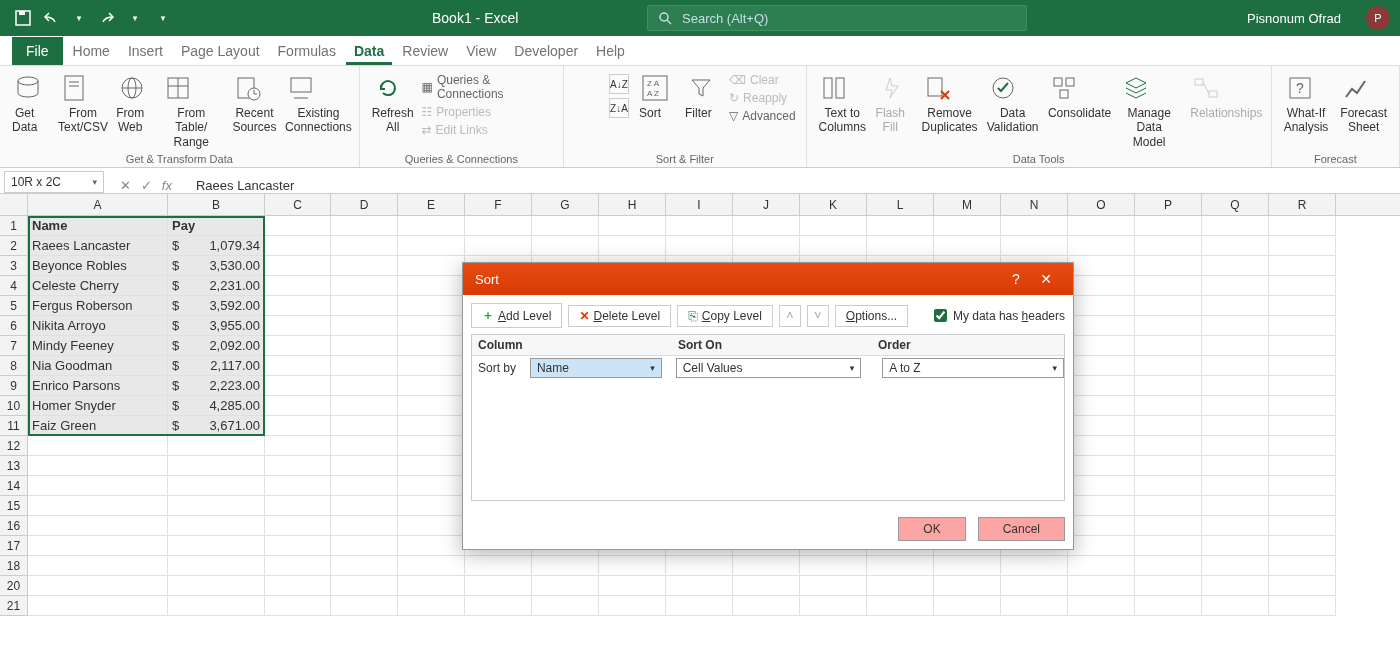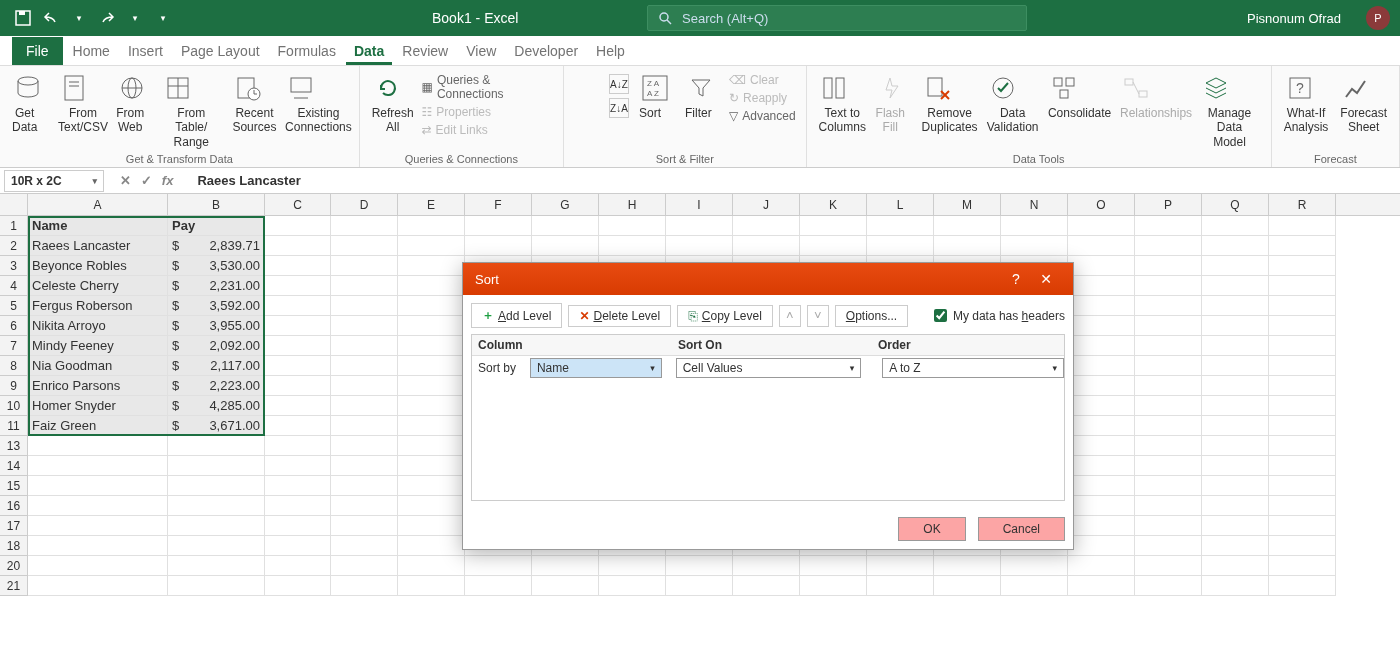--- a/index.html
+++ b/index.html
@@ -32,21 +32,21 @@
   .bigbtn.disabled{ color:#aaa; }
   .bigbtn .icn { width: 32px; height: 32px; margin-bottom: 2px; display:flex;align-items:center;justify-content:center; }
   .bigbtn .lbl { line-height: 1.2; white-space: pre-line; }
   .smalllist { display:flex; flex-direction:column; gap:2px; font-size:12px; color:#666; justify-content:flex-start; padding-top:2px;}
   .smallitem { display:flex; align-items:center; gap:4px; padding:1px 2px; cursor:pointer;}
   .smallitem.disabled{color:#bbb;}
   .sorticons{display:flex;flex-direction:column;gap:4px;padding:4px 2px;margin-left:35px;}
   .tinyicn{width:20px;height:20px;border:1px solid #ccc;font-size:10px;display:flex;align-items:center;justify-content:center;cursor:pointer;}
 
   
-  .fxrow { height: 26px; display: flex; align-items: center; border-bottom: 1px solid #ccc; background:#fff;font-weight:bold;}
+  .fxrow { height: 26px; display: flex; align-items: flex-end; border-bottom: 1px solid #ccc; background:#fff;}
   .namebox { width: 100px; height: 22px; border: 1px solid #ccc; margin-left: 4px; padding: 0 6px; font-size: 12px; display:flex;align-items:center;justify-content:space-between;}
   .namebox .dd{font-size:9px;color:#666;}
   .fxicons { display:flex; gap:10px; padding:0 16px; color:#888; align-items:center;}
   .fxbar { flex:1; padding: 0 8px; font-size: 13px; }
 
   
   .gridwrap { position: relative; height: 467px; overflow:hidden;}
   .colheads { display:flex; height:22px; background:#f3f3f3; border-bottom:1px solid #ccc;}
   .corner{width:28px;border-right:1px solid #ccc;background:#f3f3f3;}
   .colhead { border-right:1px solid #ccc; display:flex;align-items:center;justify-content:center;font-size:12px;color:#333;}
@@ -334,38 +334,38 @@
       <div class="bigbtn">
           <span class="icn">
             <svg width="26" height="26">
               <rect x="3" y="3" width="8" height="8" fill="none" stroke="#666"></rect>
               <rect x="15" y="3" width="8" height="8" fill="none" stroke="#666"></rect>
               <rect x="9" y="15" width="8" height="8" fill="none" stroke="#666"></rect>
             </svg>
           </span>
           <span class="lbl">Consolidate</span>
         </div>
+      <div class="bigbtn">
+          <span class="icn">
+            <svg width="26" height="26">
+              <path d="M13 3 l10 5 -10 5 -10 -5 z M3 13 l10 5 10 -5 M3 18 l10 5 10 -5" fill="none" stroke="#1d6f42"></path>
+            </svg>
+          </span>
+          <span class="lbl">Manage
+Data Model</span>
+        </div>
       <div class="bigbtn disabled">
           <span class="icn">
             <svg width="26" height="26">
               <rect x="2" y="4" width="8" height="6" fill="none" stroke="#ccc"></rect>
               <rect x="16" y="16" width="8" height="6" fill="none" stroke="#ccc"></rect>
               <line x1="10" y1="7" x2="16" y2="19" stroke="#ccc"></line>
             </svg>
           </span>
           <span class="lbl">Relationships</span>
-        </div>
-      <div class="bigbtn">
-          <span class="icn">
-            <svg width="26" height="26">
-              <path d="M13 3 l10 5 -10 5 -10 -5 z M3 13 l10 5 10 -5 M3 18 l10 5 10 -5" fill="none" stroke="#1d6f42"></path>
-            </svg>
-          </span>
-          <span class="lbl">Manage
-Data Model</span>
         </div>
     </div>
     <div class="rgroup-label">Data Tools</div>
   </div>
 
   <div class="rgroup">
     <div class="rgroup-body">
       <div class="bigbtn">
           <span class="icn">
             <svg width="26" height="26">
@@ -445,21 +445,21 @@
         <div class="cell colother"></div>
         <div class="cell colother"></div>
         <div class="cell colother"></div>
         <div class="cell colother"></div>
       </div>
       <div class="row">
         <div class="rowhead">2</div>
         <div class="cell colA selA">Raees Lancaster</div>
         <div class="cell colB pay selA">
           <span class="cur">$</span>
-          <span class="num">2,839.71</span>
+          <span class="num">1,079.34</span>
         </div>
         <div class="cell colC"></div>
         <div class="cell colother"></div>
         <div class="cell colother"></div>
         <div class="cell colother"></div>
         <div class="cell colother"></div>
         <div class="cell colother"></div>
         <div class="cell colother"></div>
         <div class="cell colother"></div>
         <div class="cell colother"></div>
@@ -663,20 +663,41 @@
         <div class="cell colother"></div>
         <div class="cell colother"></div>
       </div>
       <div class="row">
         <div class="rowhead">11</div>
         <div class="cell colA selA">Faiz Green</div>
         <div class="cell colB pay selA">
           <span class="cur">$</span>
           <span class="num">3,671.00</span>
         </div>
+        <div class="cell colC"></div>
+        <div class="cell colother"></div>
+        <div class="cell colother"></div>
+        <div class="cell colother"></div>
+        <div class="cell colother"></div>
+        <div class="cell colother"></div>
+        <div class="cell colother"></div>
+        <div class="cell colother"></div>
+        <div class="cell colother"></div>
+        <div class="cell colother"></div>
+        <div class="cell colother"></div>
+        <div class="cell colother"></div>
+        <div class="cell colother"></div>
+        <div class="cell colother"></div>
+        <div class="cell colother"></div>
+        <div class="cell colother"></div>
+      </div>
+      <div class="row">
+        <div class="rowhead">12</div>
+        <div class="cell colA"></div>
+        <div class="cell colB"></div>
         <div class="cell colC"></div>
         <div class="cell colother"></div>
         <div class="cell colother"></div>
         <div class="cell colother"></div>
         <div class="cell colother"></div>
         <div class="cell colother"></div>
         <div class="cell colother"></div>
         <div class="cell colother"></div>
         <div class="cell colother"></div>
         <div class="cell colother"></div>

